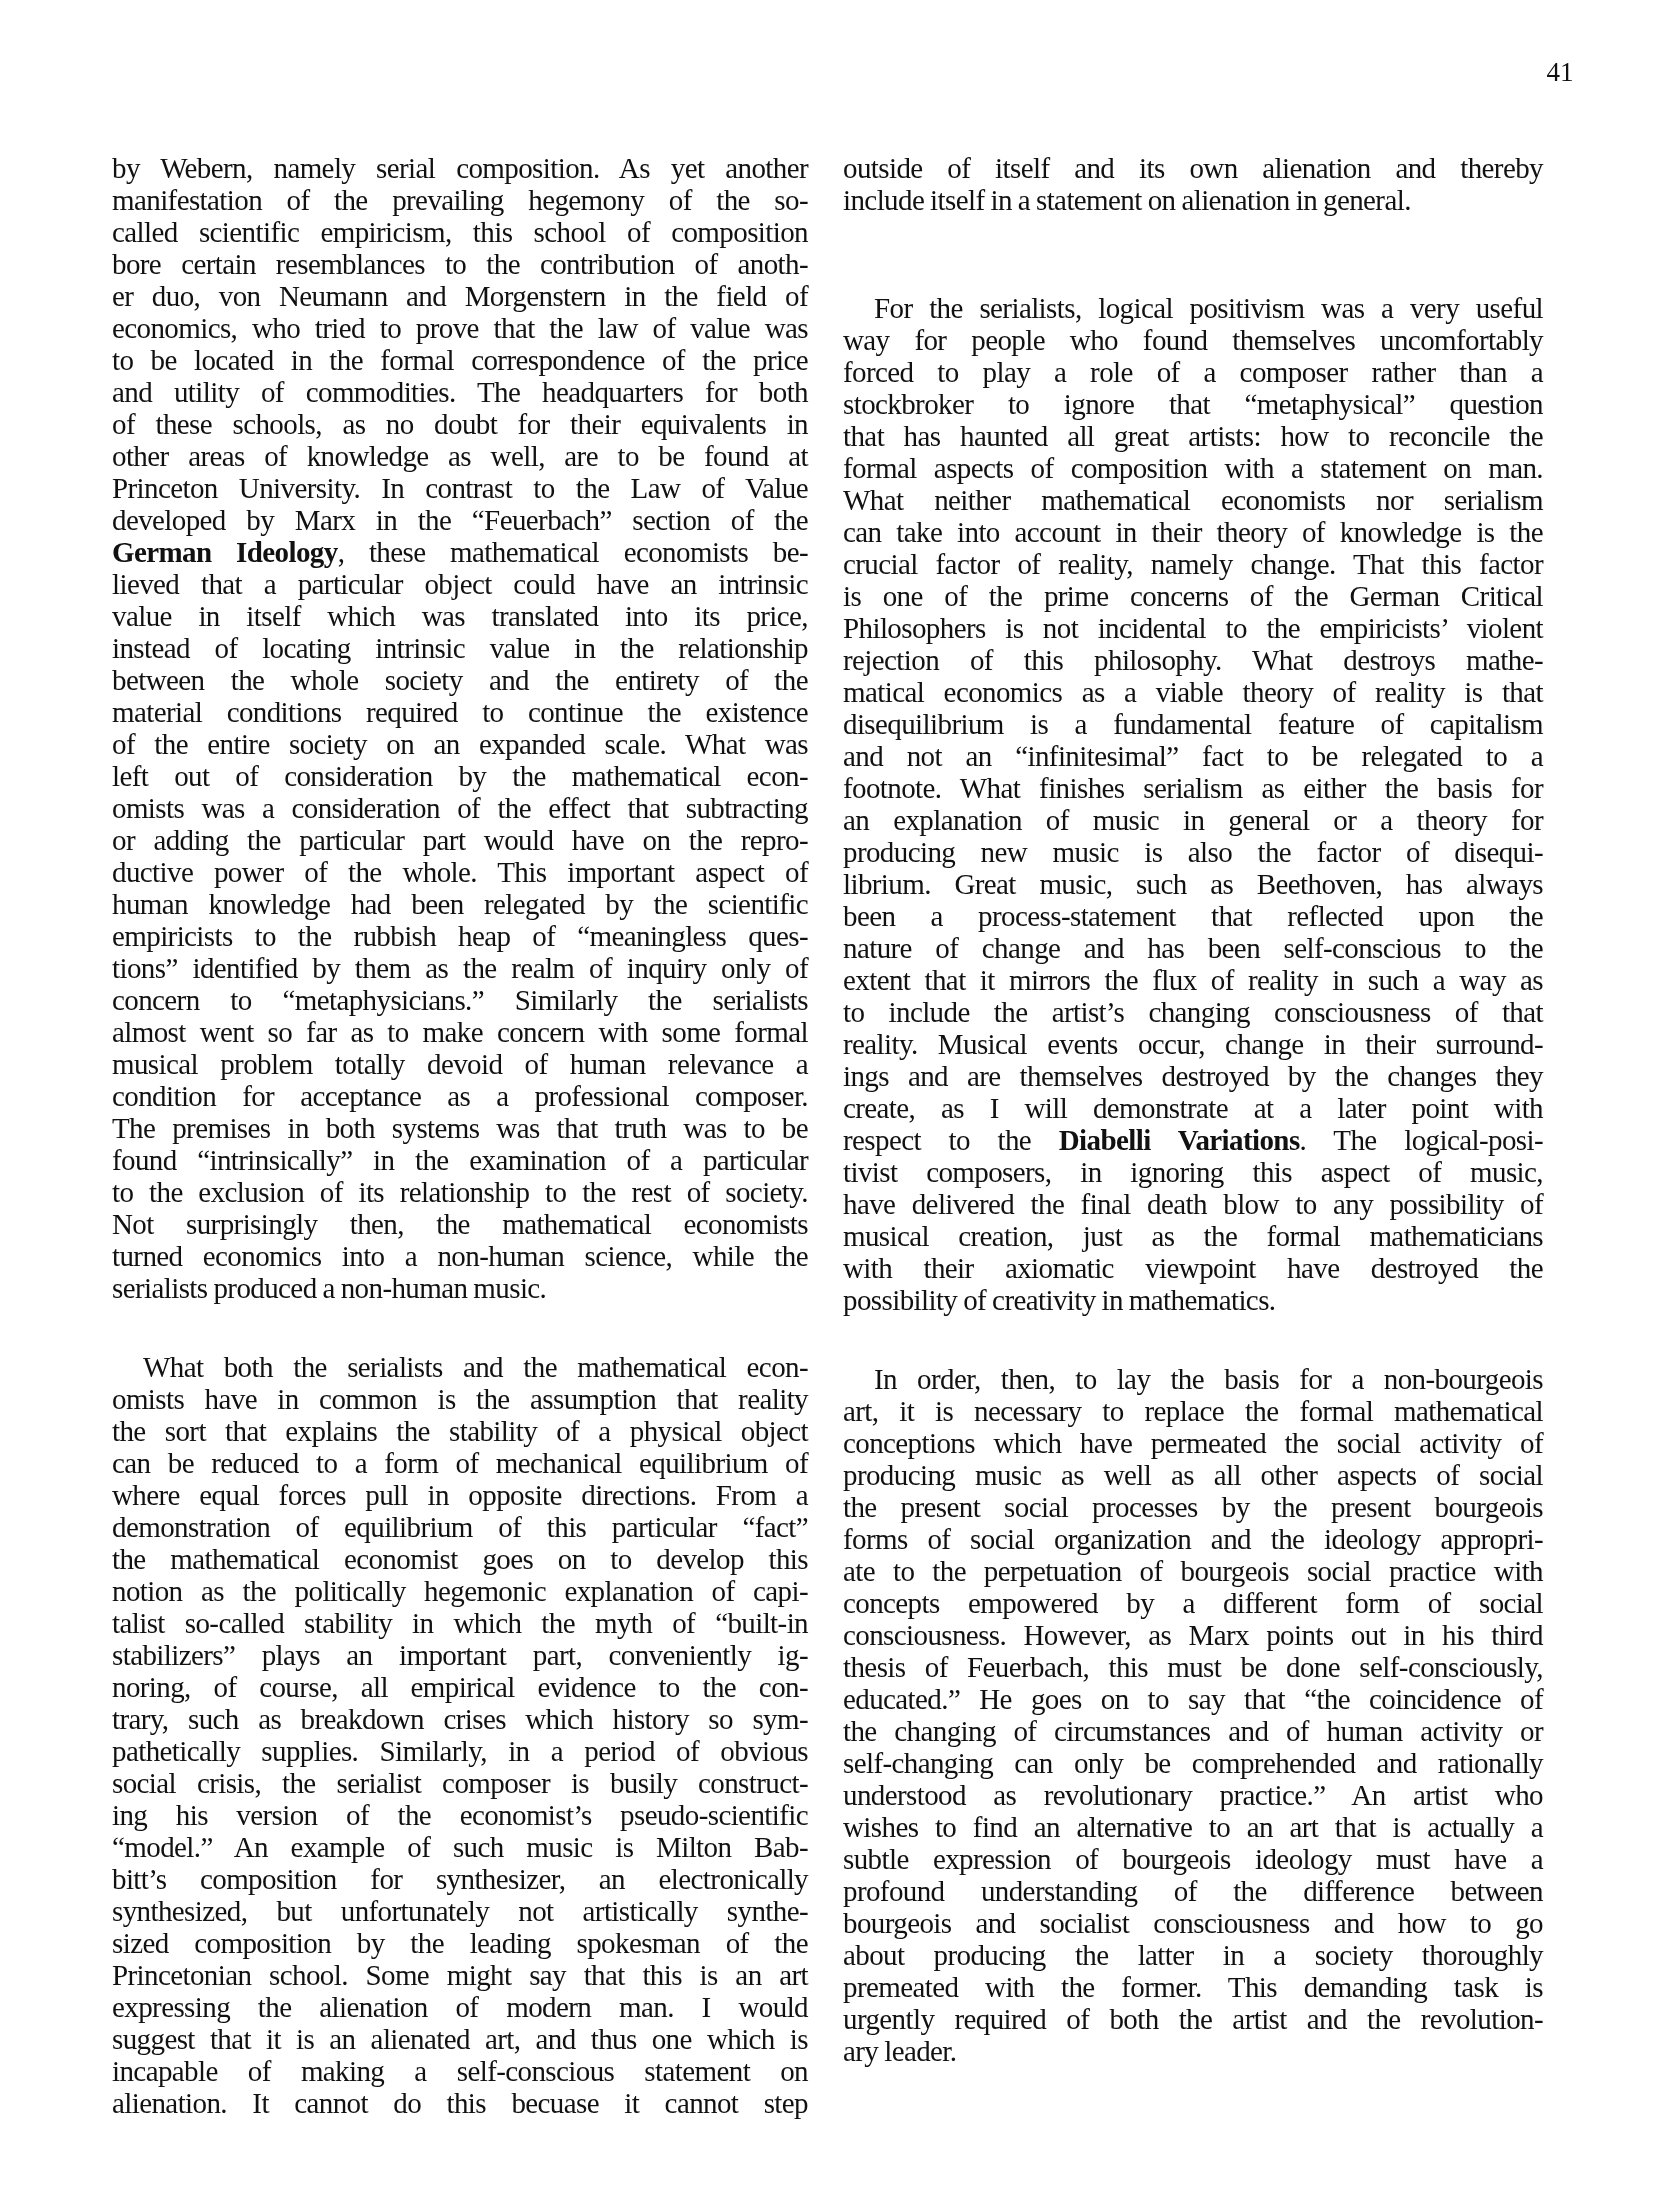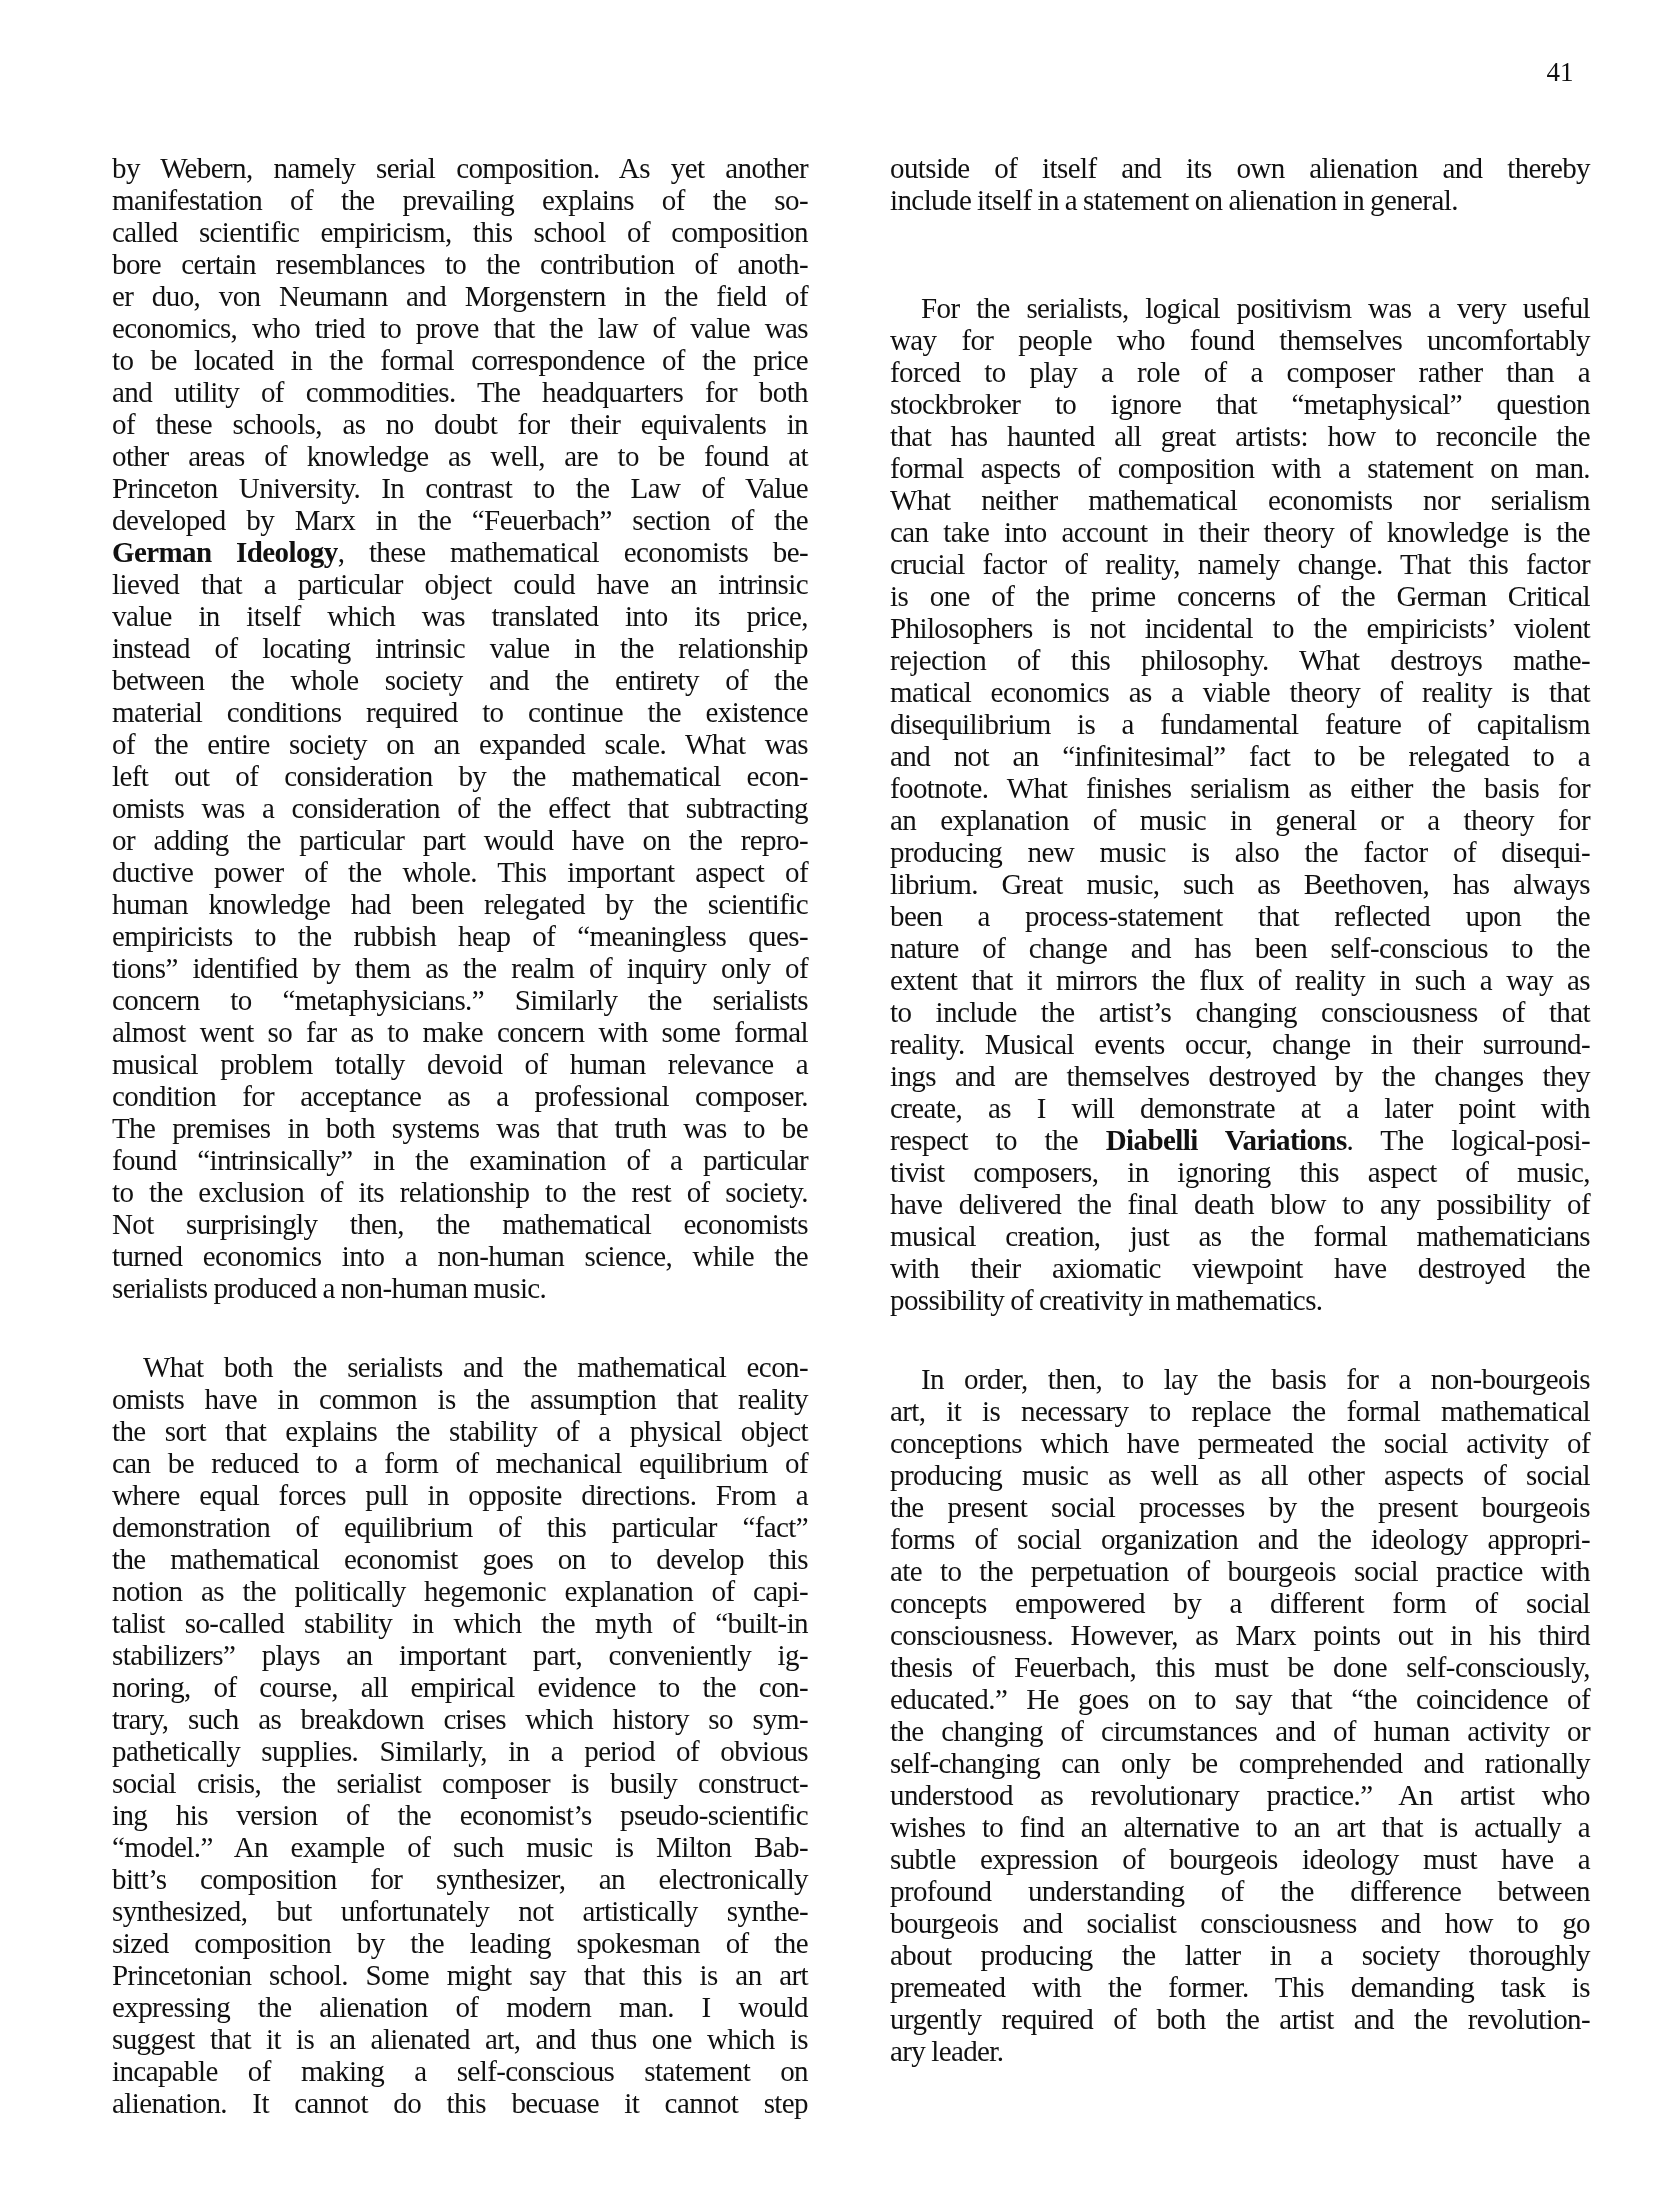--- a/index.html
+++ b/index.html
@@ -27,21 +27,21 @@
   }
   .column {
     position: absolute;
     top: 144px;
   }
   .col-left {
     left: 104px;
     width: 712px;
   }
   .col-right {
-    left: 882px;
+    left: 835px;
     width: 716px;
   }
   .para {
     margin: 8px;
   }
   .line {
     display: block;
     height: 32px;
     line-height: 32px;
     font-size: 29px;
@@ -65,21 +65,21 @@
   }
 </style>
 </head>
 <body>
 
 <div class="page-number">41</div>
 
 <div class="column col-left">
     <div class="para">
       <span class="line">by Webern, namely serial composition. As yet another</span>
-      <span class="line">manifestation of the prevailing explains of the so-</span>
+      <span class="line">manifestation of the prevailing hegemony of the so-</span>
       <span class="line">called scientific empiricism, this school of composition</span>
       <span class="line">bore certain resemblances to the contribution of anoth-</span>
       <span class="line">er duo, von Neumann and Morgenstern in the field of</span>
       <span class="line">economics, who tried to prove that the law of value was</span>
       <span class="line">to be located in the formal correspondence of the price</span>
       <span class="line">and utility of commodities. The headquarters for both</span>
       <span class="line">of these schools, as no doubt for their equivalents in</span>
       <span class="line">other areas of knowledge as well, are to be found at</span>
       <span class="line">Princeton University. In contrast to the Law of Value</span>
       <span class="line">developed by Marx in the “Feuerbach” section of the</span>

